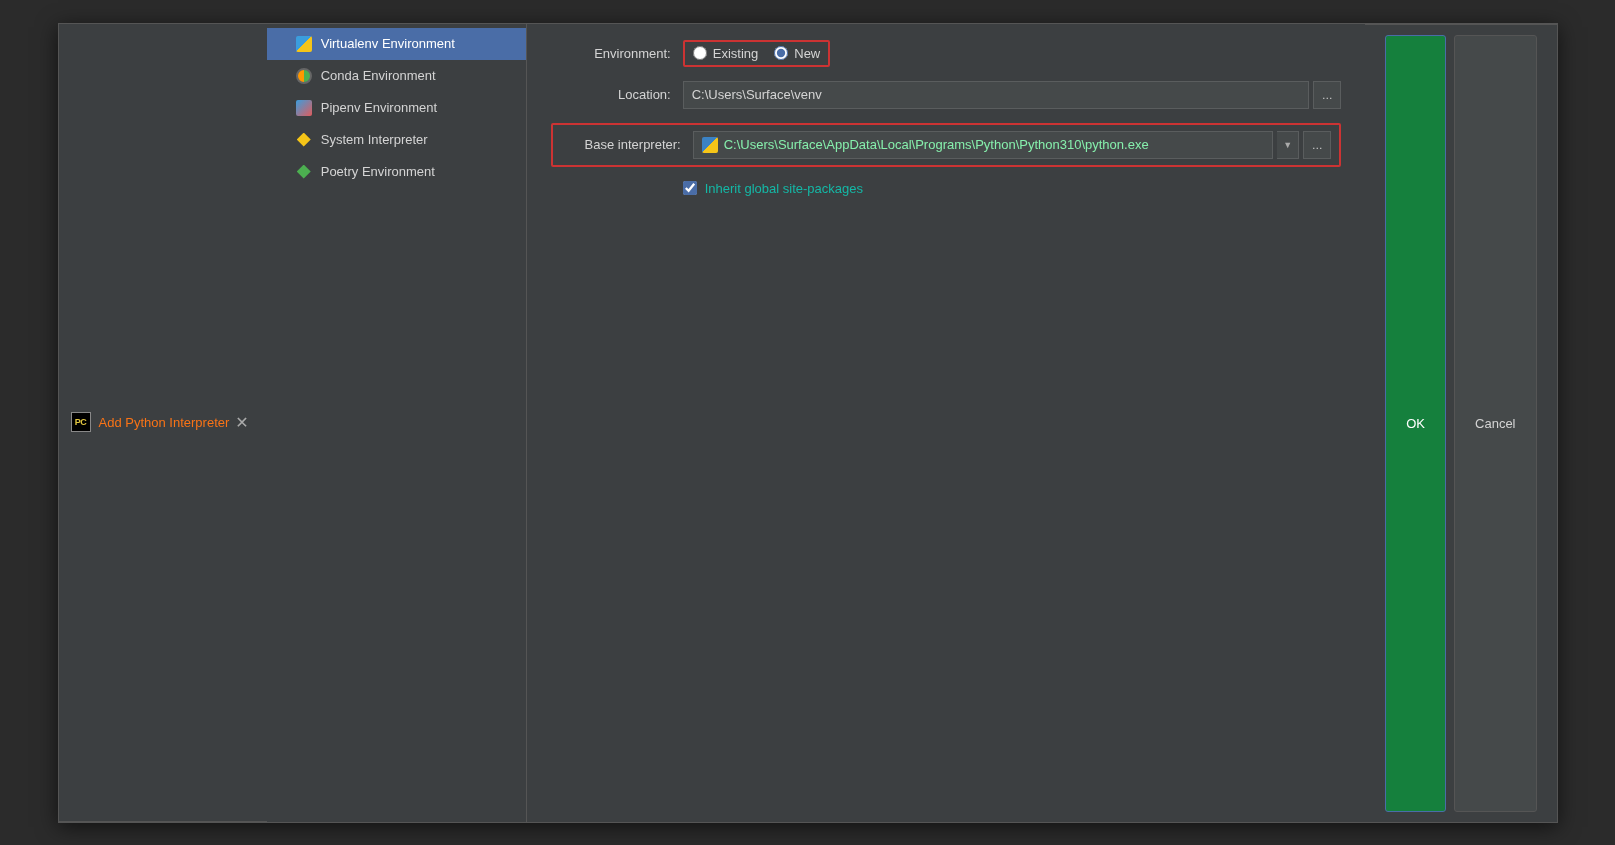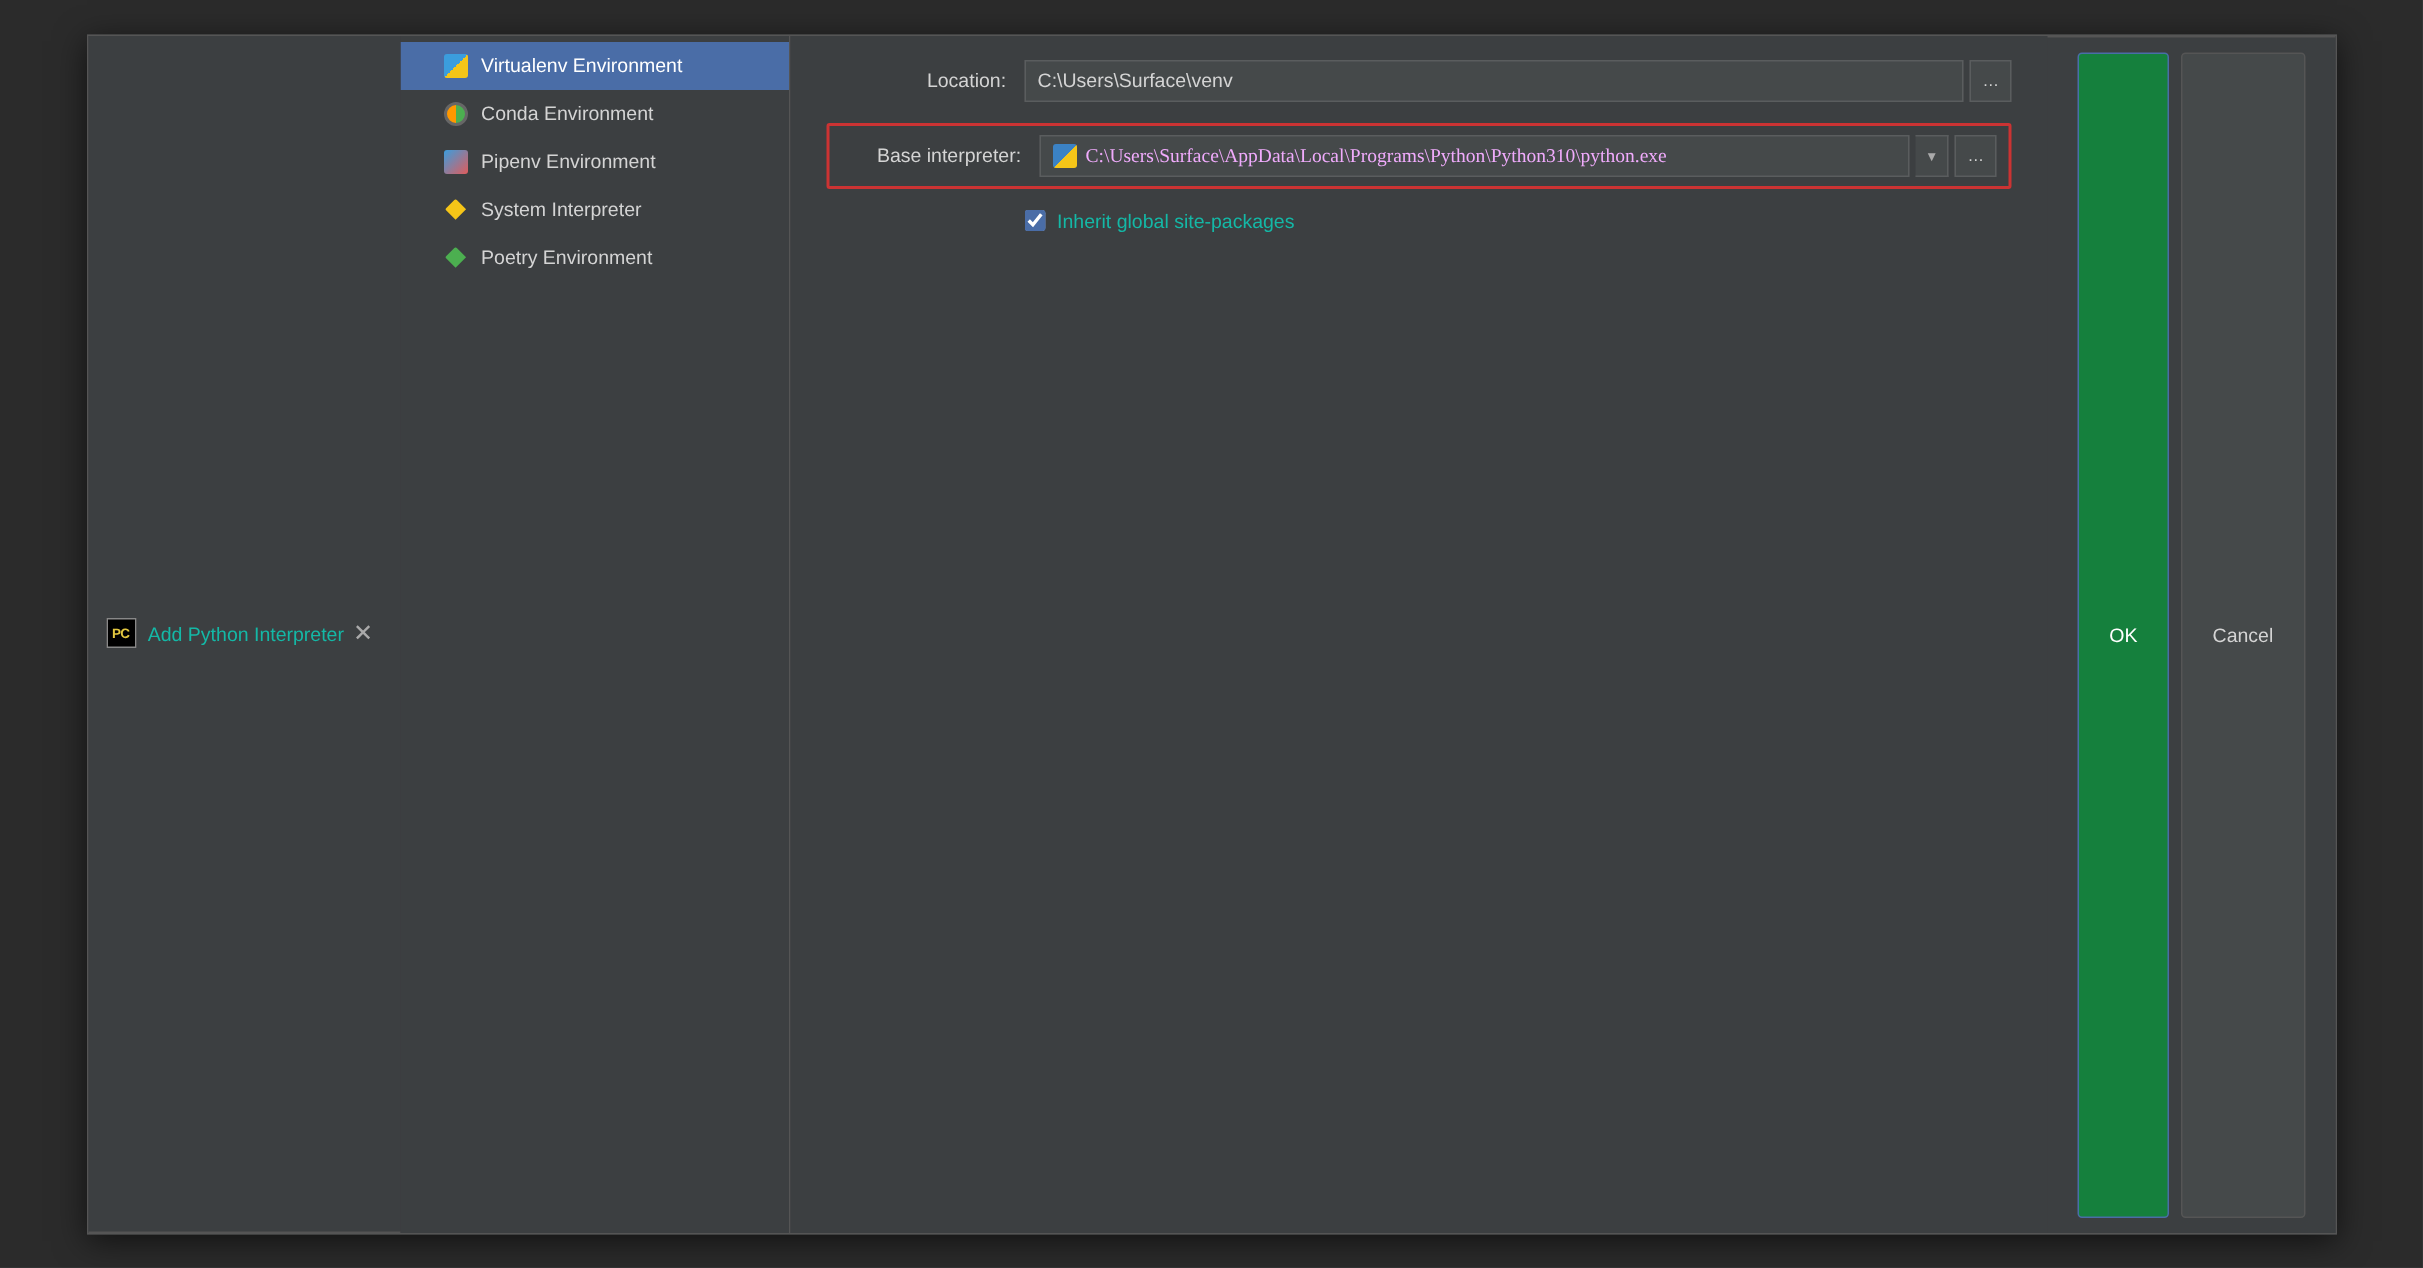--- a/index.html
+++ b/index.html
@@ -43,21 +43,21 @@
       display: flex;
       align-items: center;
       justify-content: center;
       font-size: 9px;
       font-weight: bold;
       color: #e2c740;
       letter-spacing: -0.5px;
     }
     .dialog-title-text {
       font-size: 13px;
-      color: #14b8a6;
+      color: #f97316;
     }
     .close-btn {
       background: none;
       border: none;
       color: #aaa;
       font-size: 16px;
       cursor: pointer;
       padding: 2px 6px;
     }
     .dialog-body {
@@ -255,26 +255,25 @@
       gap: 6px;
       flex: 1;
       background: #45494a;
       border: 1px solid #5a5d5e;
       height: 28px;
       padding: 0 8px;
       overflow: hidden;
     }
     .interpreter-text {
       font-size: 13px;
-      color: #f0abfc;
+      color: #86efac;
       white-space: nowrap;
       overflow: hidden;
       text-overflow: ellipsis;
       flex: 1;
-      font-family: Liberation Serif, serif;
     }
     .dropdown-arrow-btn {
       background: #45494a;
       border: 1px solid #5a5d5e;
       border-left: none;
       width: 22px;
       height: 28px;
       display: flex;
       align-items: center;
       justify-content: center;
@@ -334,20 +333,35 @@
       <div class="sidebar-item">
         <div class="sidebar-icon">
           <div class="icon-poetry"></div>
         </div>
         <span>Poetry Environment</span>
       </div>
     </div>
 
     <div class="main-content">
 
+      <div class="form-row">
+        <span class="form-label">Environment:</span>
+        <div class="highlight-box">
+          <div class="radio-group">
+            <label class="radio-option">
+              <input type="radio" name="env-type" value="existing" style="">
+              <span>Existing</span>
+            </label>
+            <label class="radio-option">
+              <input type="radio" name="env-type" value="new" checked="" style="">
+              <span>New</span>
+            </label>
+          </div>
+        </div>
+      </div>
 
       <div class="form-row">
         <span class="form-label">Location:</span>
         <div class="location-row">
           <input type="text" class="location-input" value="C:\Users\Surface\venv" style="">
           <button class="browse-btn">…</button>
         </div>
       </div>
 
       <div class="base-interpreter-highlight">

